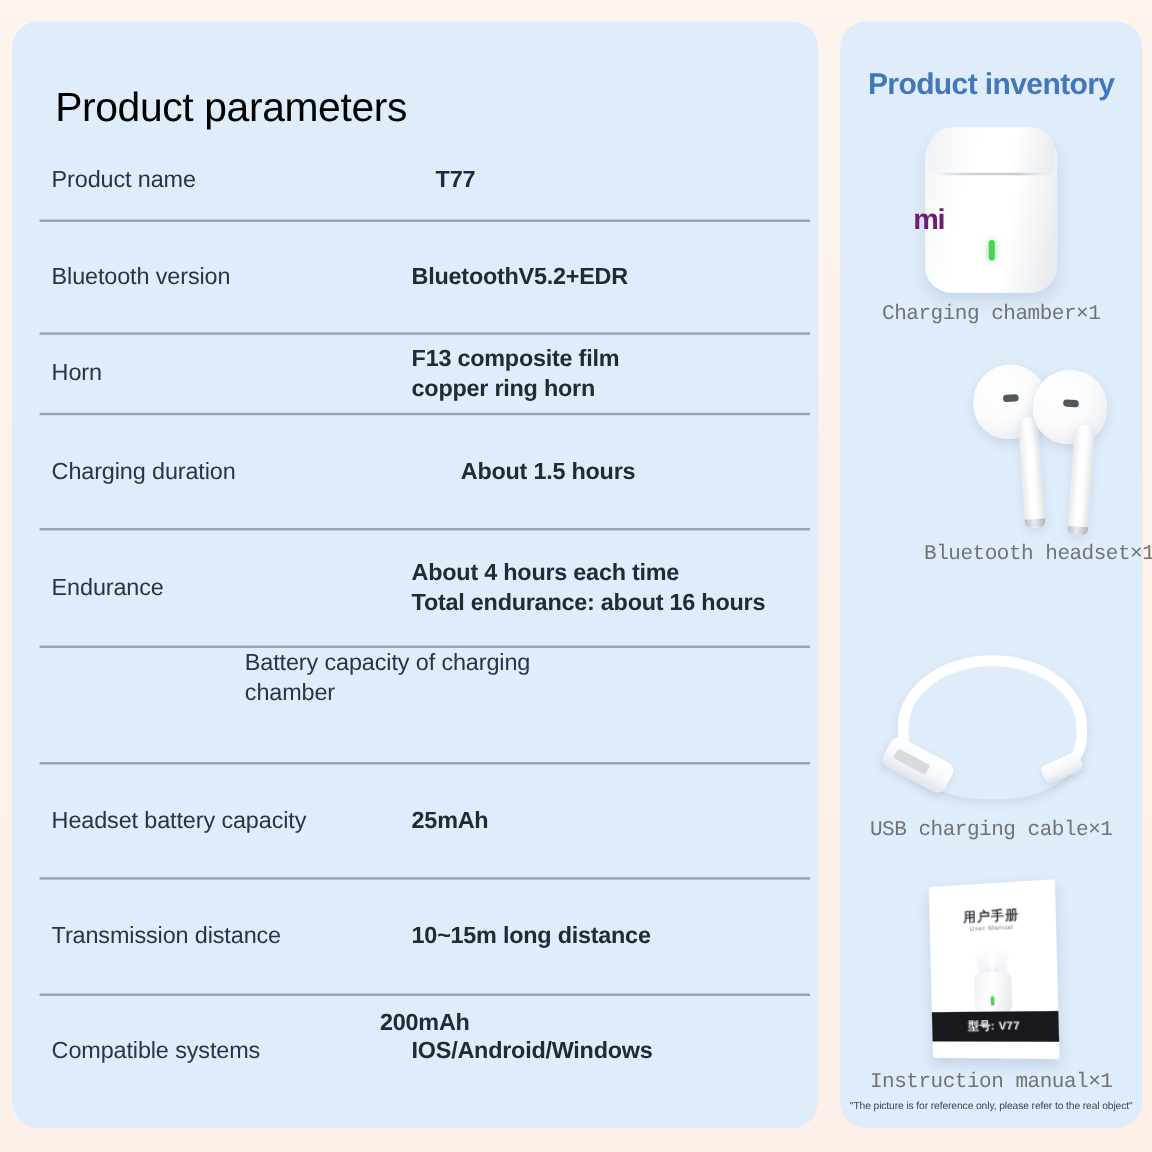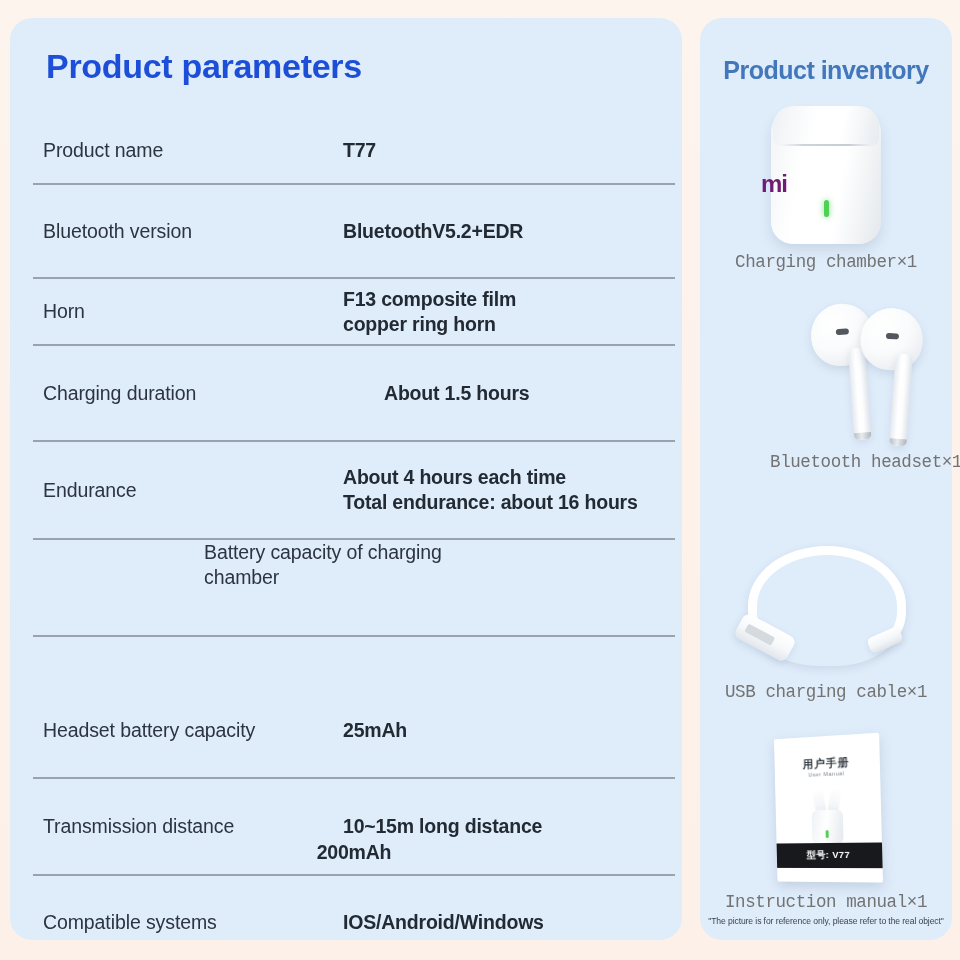--- a/index.html
+++ b/index.html
@@ -29,24 +29,24 @@
     top: 18px;
     width: 672px;
     height: 922px;
     background: #dfecfa;
     border-radius: 22px;
   }
 
   .params-title {
     position: absolute;
     left: 36px;
-    top: 29px;
+    top: 53px;
     font-size: 34px;
-    font-weight: bold;
-    color: #1d4ed8;
+    font-weight: normal;
+    color: #000000;
     letter-spacing: -0.3px;
   }
 
   .spec-table {
     position: absolute;
     left: 23px;
     top: 100px;
     width: 642px;
   }
 
@@ -72,27 +72,27 @@
     flex: 1;
     font-size: 19.5px;
     font-weight: bold;
     color: #222a33;
     line-height: 1.28;
     letter-spacing: -0.2px;
     white-space: pre-line;
   }
 
   
-  .h-a { height: 67px; }
+  .h-a { height: 67px; gap: 20px; }
   .h-b { height: 94px; }
   .h-c { height: 67px; }
   .h-d { height: 96px; gap: 41px; }
   .h-e { height: 98px; }
   .h-f { height: 97px; flex-direction: column; }
-  .h-g { height: 96px; margin-top: 46px; }
+  .h-g { height: 96px; }
   .h-h { height: 97px; align-items: center; }
   .h-i { height: 92px; }
 
   
   .inv-panel {
     position: absolute;
     left: 700px;
     top: 18px;
     width: 252px;
     height: 922px;

